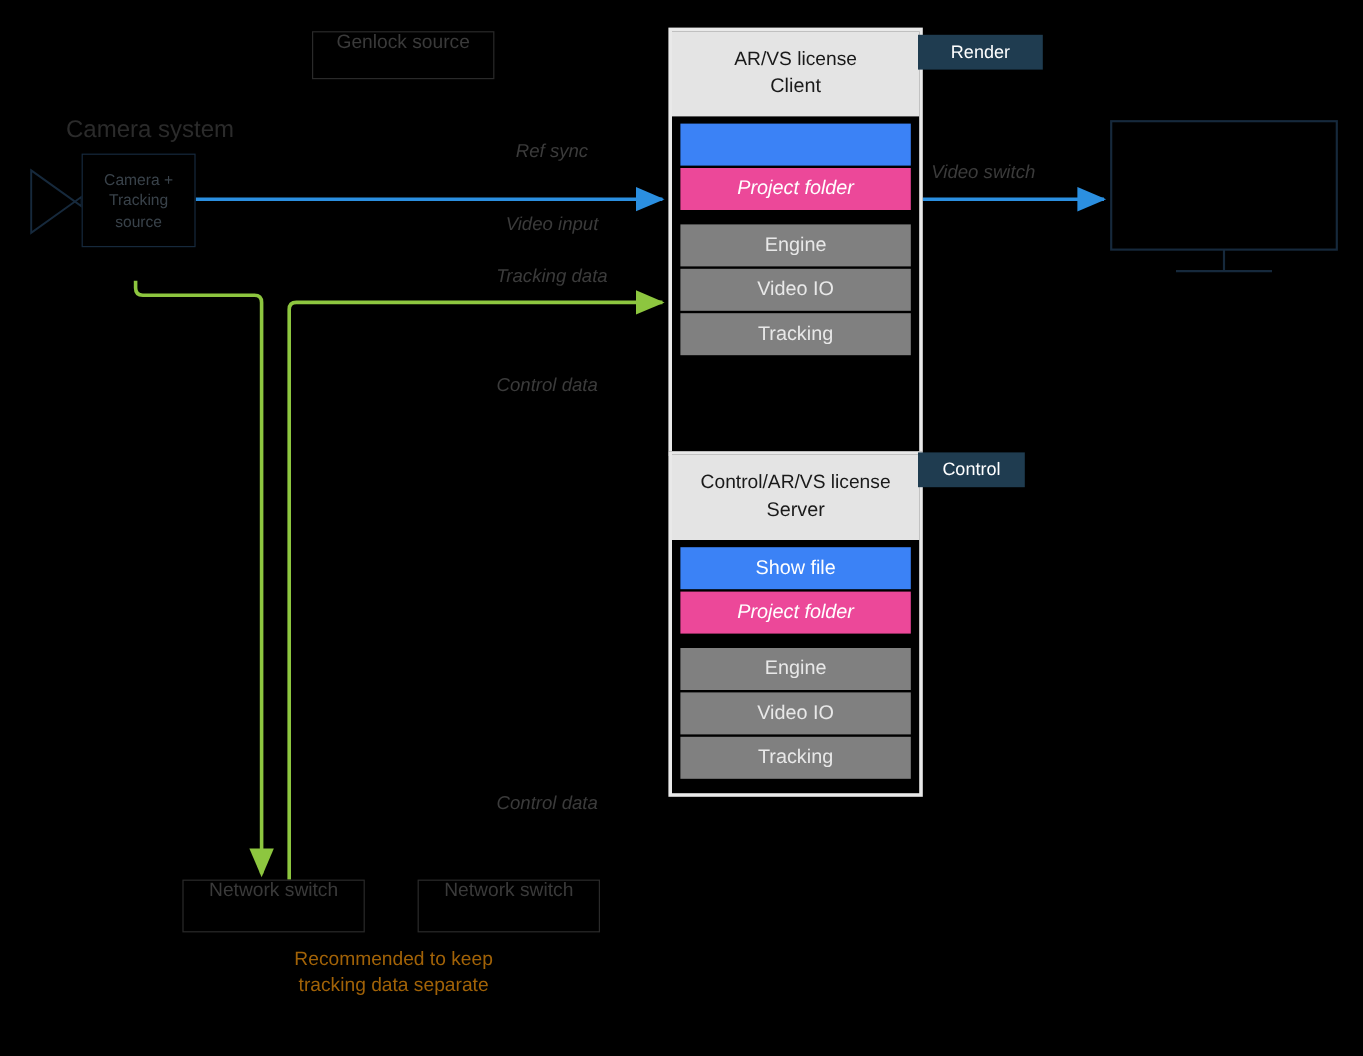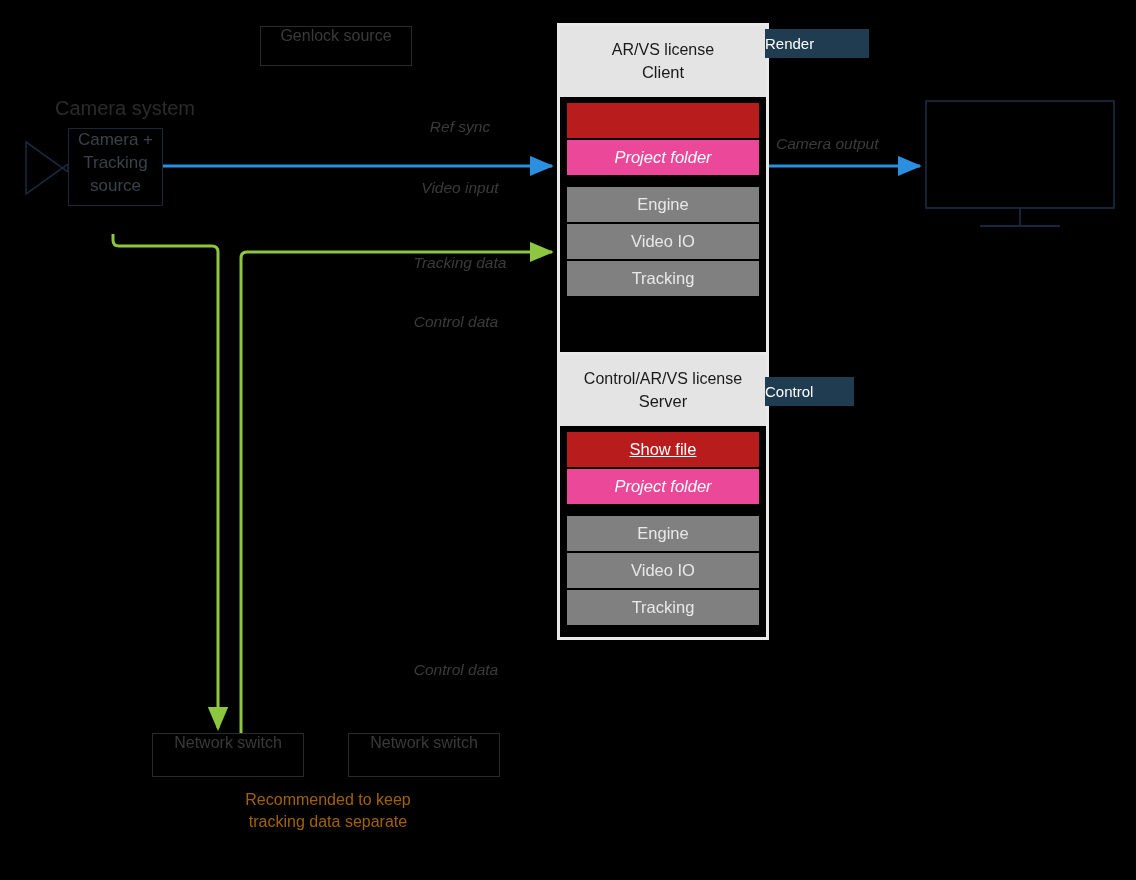--- a/index.html
+++ b/index.html
@@ -53,25 +53,25 @@
     box-sizing: border-box;
     white-space: nowrap;
   }
 
   
   .cam-body {
     border: 1.6px solid #16293c;
     background: #000;
     box-sizing: border-box;
     display: flex;
-    align-items: flex-start;
+    align-items: center;
     justify-content: center;
     text-align: center;
     color: #39424a;
-    font-size: 17px;
+    font-size: 13px;
     line-height: 1.35;
   }
 
   
   .machine {
     border: 3px solid #e9e9e9;
     background: #000000;
     box-sizing: border-box;
     padding: 0;
   }
@@ -94,33 +94,34 @@
   }
   .bar {
     height: 35px;
     display: flex;
     align-items: center;
     justify-content: center;
     color: #ffffff;
     font-size: 16.5px;
     box-sizing: border-box;
   }
-  .bar.teal  { background: #b91c1c; text-decoration: underline; }
+  .bar.teal  { background: #3b82f6; }
   .bar.gold  { background: #ec4899; font-style: italic; }
   .bar.gray  { background: #808080; color: #e8e8e8; }
   .spacer-sm { height: 2px; }
   .spacer-lg { height: 12px; }
 
   
   .badge {
     background: #1f3c50;
     color: #ffffff;
     font-size: 15px;
     display: flex;
     align-items: center;
+    justify-content: center;
     box-sizing: border-box;
     white-space: nowrap;
   }
 
   
   svg.overlay {
     position: absolute;
     left: 0; top: 0;
     width: 1136px; height: 880px;
     pointer-events: none;
@@ -168,27 +169,27 @@
   </div>
 
   <div class="abs outline-box" style="left:260px; top:26px; width:152px; height:40px;">
     <span>Genlock source</span>
   </div>
 
   <div class="abs flow-label" style="left:380px; top:118px; width:160px;">Ref sync</div>
 
   <div class="abs flow-label" style="left:380px; top:179px; width:160px;">Video input</div>
 
-  <div class="abs flow-label" style="left:380px; top:222px; width:160px;margin-top:32px;">Tracking data</div>
+  <div class="abs flow-label" style="left:380px; top:222px; width:160px;">Tracking data</div>
 
   <div class="abs flow-label" style="left:380px; top:313px; width:152px;">Control data</div>
 
   <div class="abs flow-label" style="left:380px; top:661px; width:152px;">Control data</div>
 
-  <div class="abs flow-label left" style="left:776px; top:135px; width:180px;">Camera output</div>
+  <div class="abs flow-label left" style="left:776px; top:135px; width:180px;">Video switch</div>
 
   <div class="abs machine" style="left:557px; top:23px; width:212px; height:357px;">
     <div class="machine-header" style="height:71px;">
       <div class="hdr-top">AR/VS license</div>
       <div class="hdr-sub">Client</div>
     </div>
     <div class="machine-body">
       <div class="bar teal">
         <span></span>
       </div>
@@ -208,21 +209,21 @@
       <div class="bar gray">
         <span>Tracking</span>
       </div>
     </div>
   </div>
 
   <div class="abs badge" style="left:765px; top:29px; width:104px; height:29px;">
     <span>Render</span>
   </div>
 
-  <div class="abs machine" style="left:557px; top:352px; width:212px; height:288px;">
+  <div class="abs machine" style="left:557px; top:376px; width:212px; height:288px;">
     <div class="machine-header" style="height:71px;">
       <div class="hdr-top">Control/AR/VS license</div>
       <div class="hdr-sub">Server</div>
     </div>
     <div class="machine-body">
       <div class="bar teal">
         <span>Show file</span>
       </div>
       <div class="spacer-sm"></div>
       <div class="bar gold">

